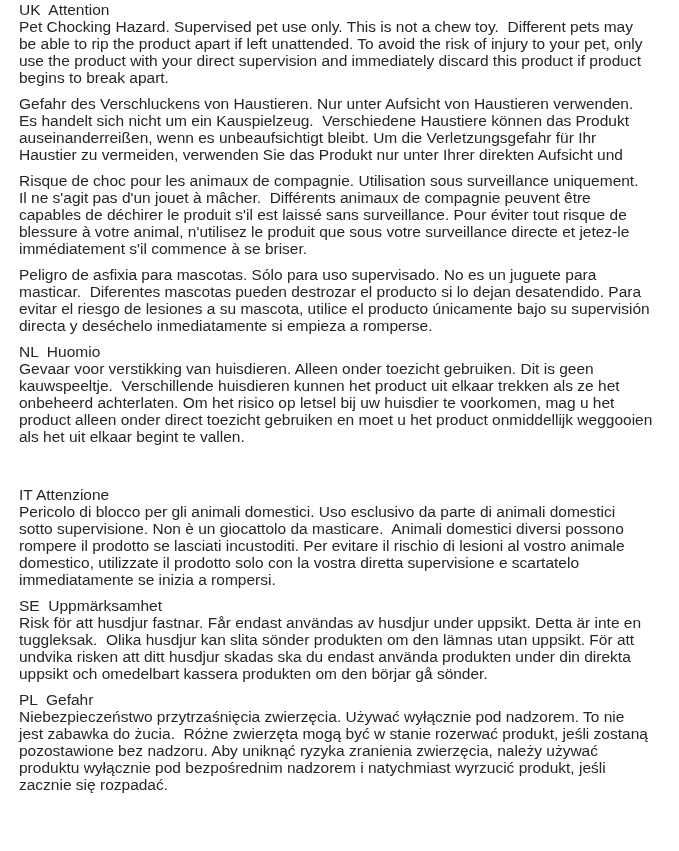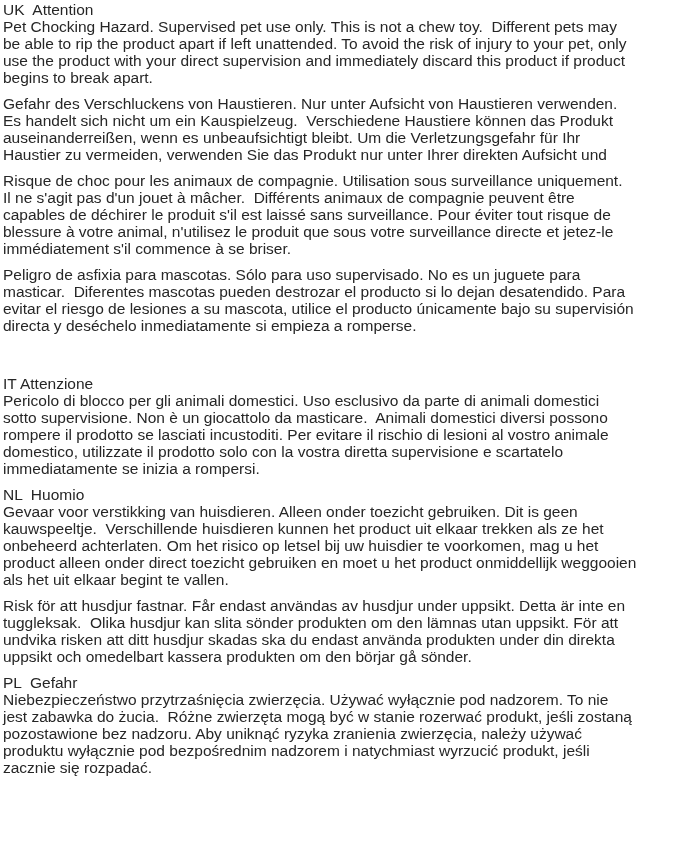--- a/index.html
+++ b/index.html
@@ -13,21 +13,21 @@
     box-sizing: border-box;
     padding: 1px 2px 0 3px;
     overflow: hidden;
     font-family: "Liberation Sans", sans-serif;
     font-size: 15.5px;
     line-height: 17px;
     color: #262626;
     background: #ffffff;
   }
   .section {
-    margin: 0 0 9px 0;
+    margin: 0 0 9px 16px;
   }
   .section--gap-before {
     margin-top: 41px;
   }
   .section-heading {
     font-weight: normal;
     white-space: pre-wrap;
   }
   .section-body {
     white-space: pre-wrap;
@@ -61,39 +61,40 @@
 immédiatement s'il commence à se briser.</div>
   </div>
 
   <div class="section">
     <div class="section-body">Peligro de asfixia para mascotas. Sólo para uso supervisado. No es un juguete para
 masticar.  Diferentes mascotas pueden destrozar el producto si lo dejan desatendido. Para
 evitar el riesgo de lesiones a su mascota, utilice el producto únicamente bajo su supervisión
 directa y deséchelo inmediatamente si empieza a romperse.</div>
   </div>
 
+  <div class="section">
+    <div class="section-heading">NL  Huomio</div>
+    <div class="section-body">Gevaar voor verstikking van huisdieren. Alleen onder toezicht gebruiken. Dit is geen
+kauwspeeltje.  Verschillende huisdieren kunnen het product uit elkaar trekken als ze het
+onbeheerd achterlaten. Om het risico op letsel bij uw huisdier te voorkomen, mag u het
+product alleen onder direct toezicht gebruiken en moet u het product onmiddellijk weggooien
+als het uit elkaar begint te vallen.</div>
+  </div>
+
   <div class="section section--gap-before">
     <div class="section-heading">IT Attenzione</div>
     <div class="section-body">Pericolo di blocco per gli animali domestici. Uso esclusivo da parte di animali domestici
 sotto supervisione. Non è un giocattolo da masticare.  Animali domestici diversi possono
 rompere il prodotto se lasciati incustoditi. Per evitare il rischio di lesioni al vostro animale
 domestico, utilizzate il prodotto solo con la vostra diretta supervisione e scartatelo
 immediatamente se inizia a rompersi.</div>
   </div>
 
   <div class="section">
-    <div class="section-heading">NL  Huomio</div>
-    <div class="section-body">Gevaar voor verstikking van huisdieren. Alleen onder toezicht gebruiken. Dit is geen
-kauwspeeltje.  Verschillende huisdieren kunnen het product uit elkaar trekken als ze het
-onbeheerd achterlaten. Om het risico op letsel bij uw huisdier te voorkomen, mag u het
-product alleen onder direct toezicht gebruiken en moet u het product onmiddellijk weggooien
-als het uit elkaar begint te vallen.</div>
-  </div>
-
-  <div class="section">
+    <div class="section-heading">SE  Uppmärksamhet</div>
     <div class="section-body">Risk för att husdjur fastnar. Får endast användas av husdjur under uppsikt. Detta är inte en
 tuggleksak.  Olika husdjur kan slita sönder produkten om den lämnas utan uppsikt. För att
 undvika risken att ditt husdjur skadas ska du endast använda produkten under din direkta
 uppsikt och omedelbart kassera produkten om den börjar gå sönder.</div>
   </div>
 
   <div class="section">
     <div class="section-heading">PL  Gefahr</div>
     <div class="section-body">Niebezpieczeństwo przytrzaśnięcia zwierzęcia. Używać wyłącznie pod nadzorem. To nie
 jest zabawka do żucia.  Różne zwierzęta mogą być w stanie rozerwać produkt, jeśli zostaną

